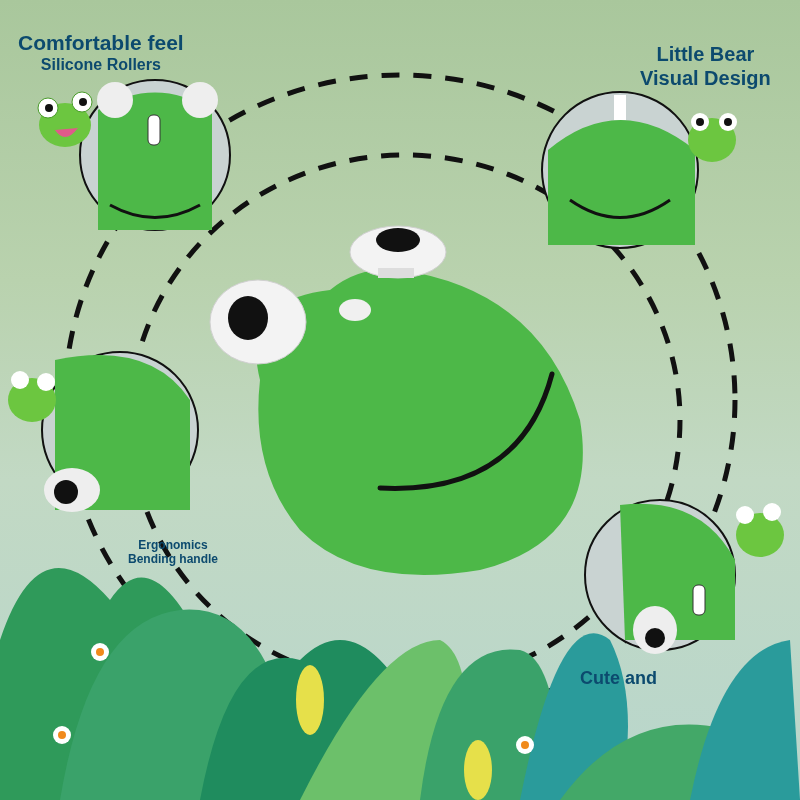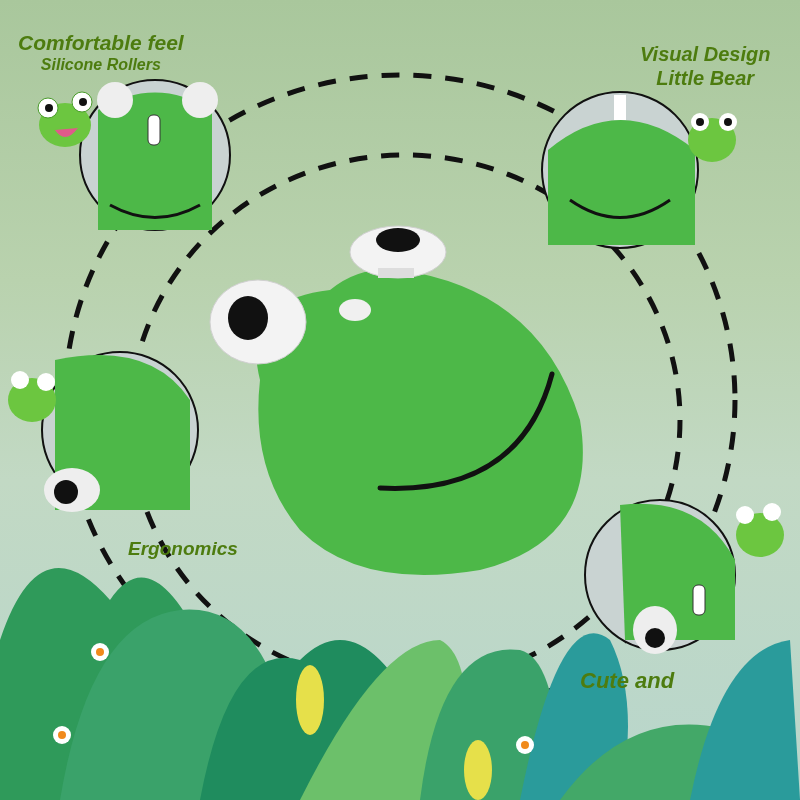--- a/index.html
+++ b/index.html
@@ -1,24 +1,24 @@
 <!DOCTYPE html>
 <html><head>
 <meta charset="utf-8">
 <style>
   html,body{margin:0;padding:0;}
   body{width:800px;height:800px;overflow:hidden;position:relative;
     background:linear-gradient(180deg,#a9c79c 0%,#b9d2ae 35%,#c2d9c4 60%,#b8d6cc 100%);
     font-family:"Liberation Sans",sans-serif;}
-  .label{position:absolute;font-weight:bold;color:#4d7c0f;text-align:center;line-height:1.2;font-style:italic;}
+  .label{position:absolute;font-weight:bold;color:#0c4a6e;text-align:center;line-height:1.2;}
   .lbl-tl{left:18px;top:30px;font-size:21px;}
   .lbl-tl .sub{font-size:16px;display:block;}
   .lbl-tr{left:640px;top:42px;font-size:20px;}
-  .lbl-ml{left:128px;top:538px;font-size:19px;}
-  .lbl-br{left:580px;top:668px;font-size:22px;}
+  .lbl-ml{left:128px;top:538px;font-size:12px;}
+  .lbl-br{left:580px;top:668px;font-size:18px;}
   svg{position:absolute;left:0;top:0;}
 </style>
 </head>
 <body>
 
 <svg width="800" height="800" viewBox="0 0 800 800">
 
   <ellipse cx="400" cy="400" rx="335" ry="325" fill="none" stroke="#111" stroke-width="5" stroke-dasharray="18 14"></ellipse>
   <ellipse cx="405" cy="420" rx="275" ry="265" fill="none" stroke="#111" stroke-width="5" stroke-dasharray="18 14"></ellipse>
 
@@ -111,21 +111,22 @@
         <circle cx="525" cy="745" r="4"></circle>
       </g>
   </g>
 </svg>
 
 <div class="label lbl-tl">
   <span>Comfortable feel</span>
   <span class="sub">Silicone Rollers</span>
 </div>
 <div class="label lbl-tr">
+  <div>Little Bear</div>
   <div>Visual Design</div>
-  <div>Little Bear</div>
 </div>
 <div class="label lbl-ml">
   <div>Ergonomics</div>
+  <div>Bending handle</div>
 </div>
 <div class="label lbl-br">
   <div>Cute and</div>
 </div>
 
 </body></html>

